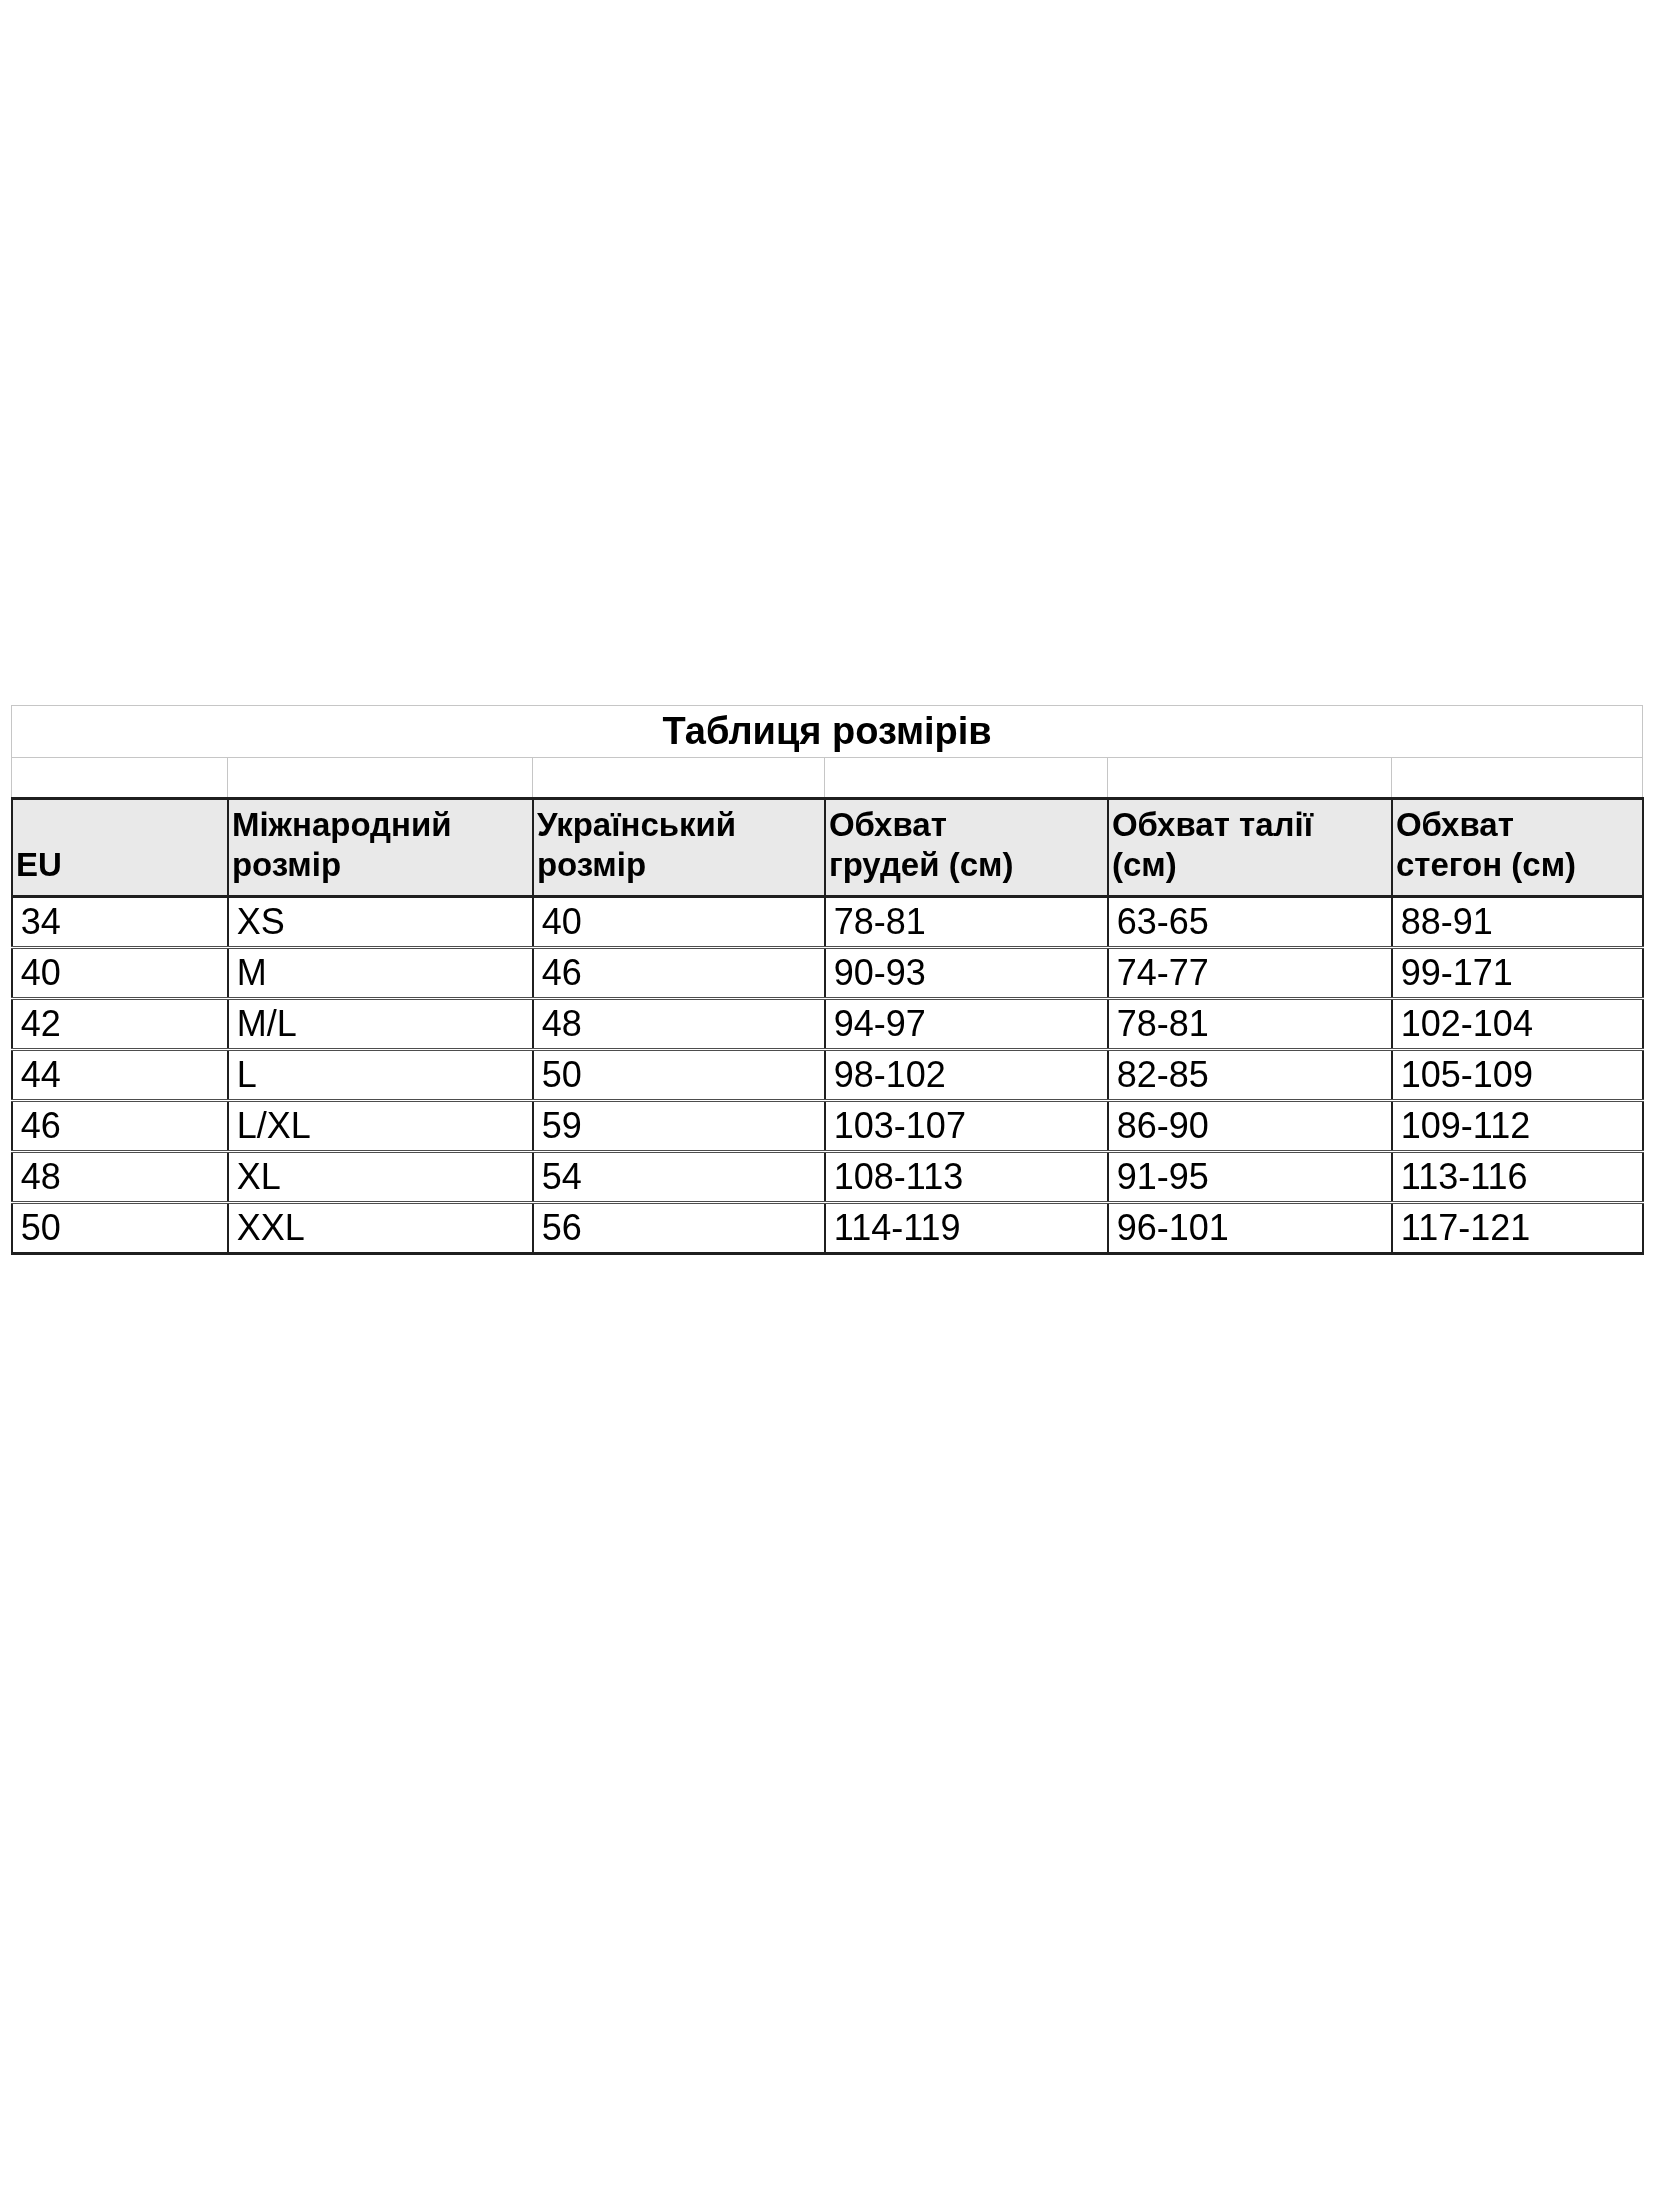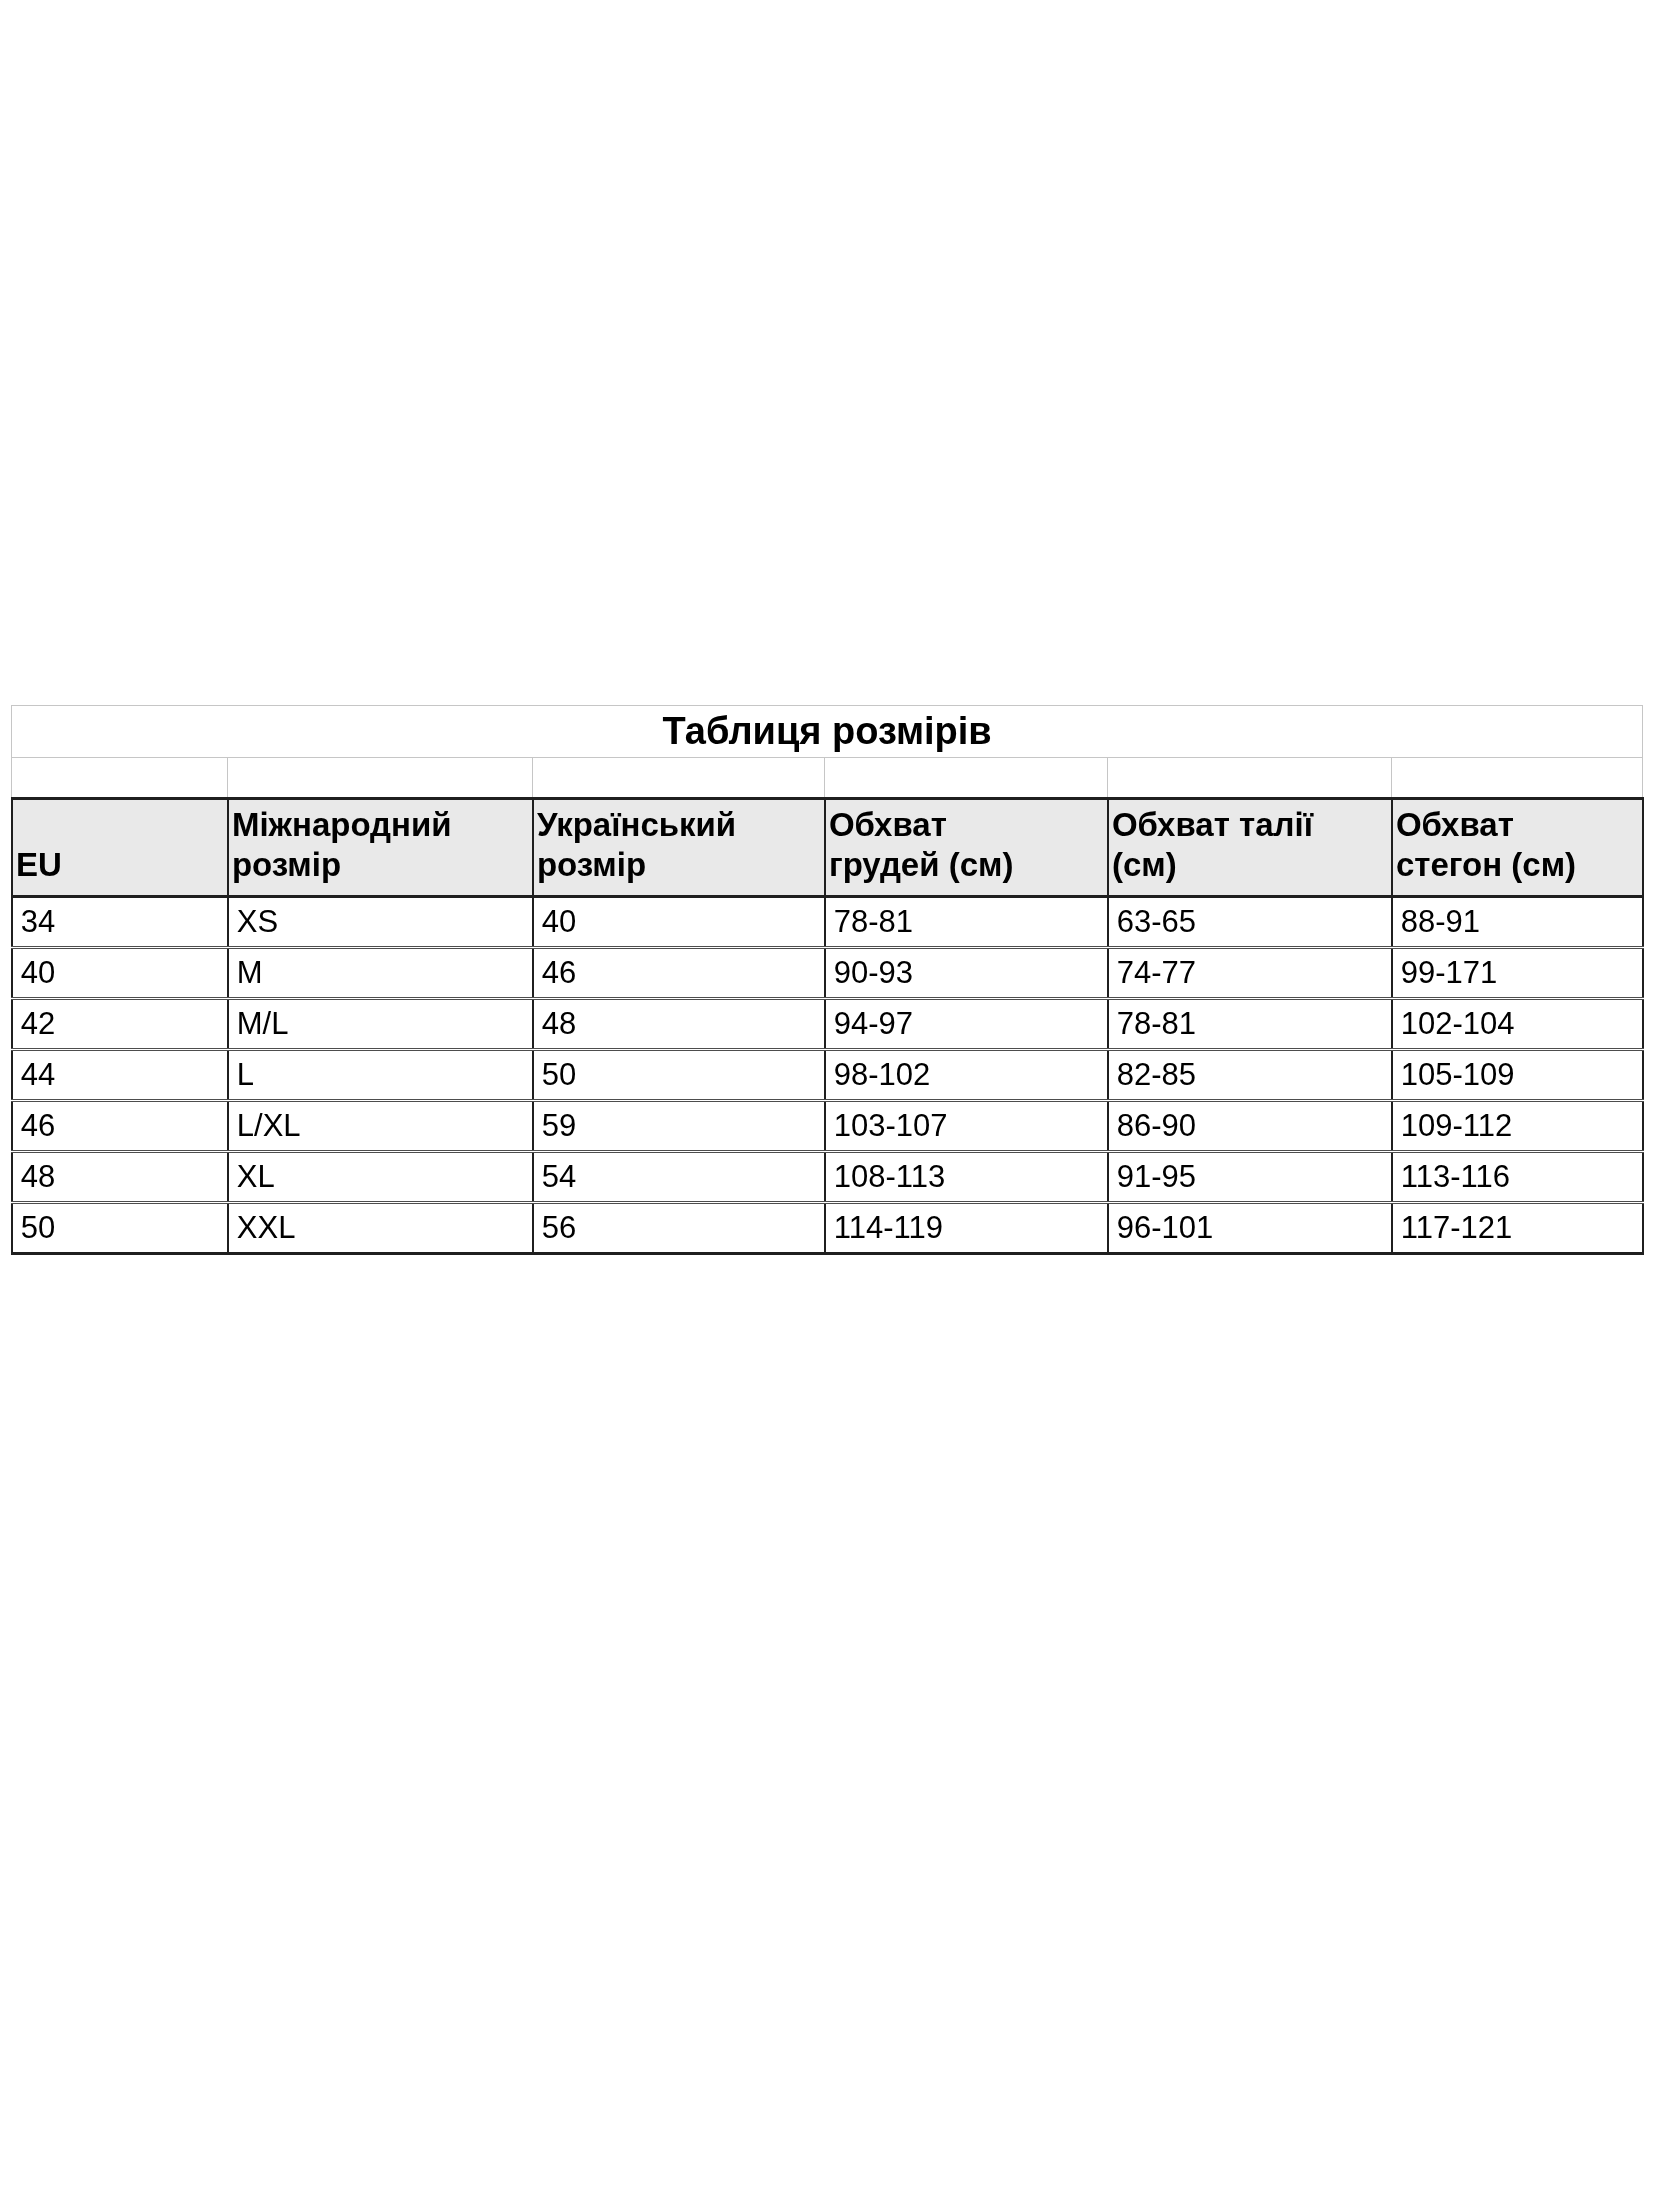--- a/index.html
+++ b/index.html
@@ -49,21 +49,21 @@
     font-size: 33px;
     line-height: 1.22;
     padding: 4.9px 3.3px 9.8px 3.3px;
   }
   .row-header th span { display: block; }
   
   .row-data td {
     border-left: 2.5px solid #1f1f1f;
     border-right: 2.5px solid #1f1f1f;
     height: 51px;
-    font-size: 31px;
+    font-size: 36px;
     vertical-align: middle;
     text-align: left;
     padding: 0 0 0 8.2px;
     white-space: nowrap;
     overflow: hidden;
   }
   .row-data + .row-data td { border-top: 3.3px double #4d4d4d; }
   .size-table tbody tr:last-child td { border-bottom: 3.3px solid #1f1f1f; }
 </style>
 </head>

